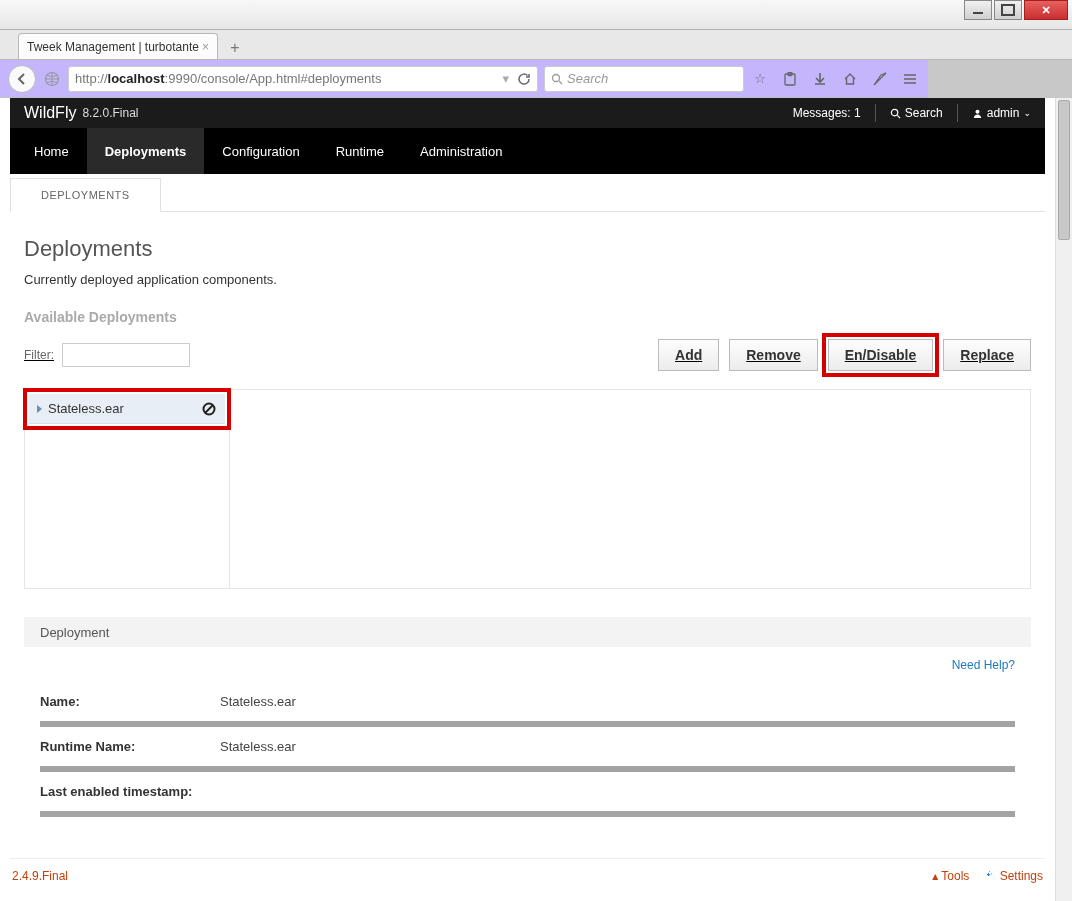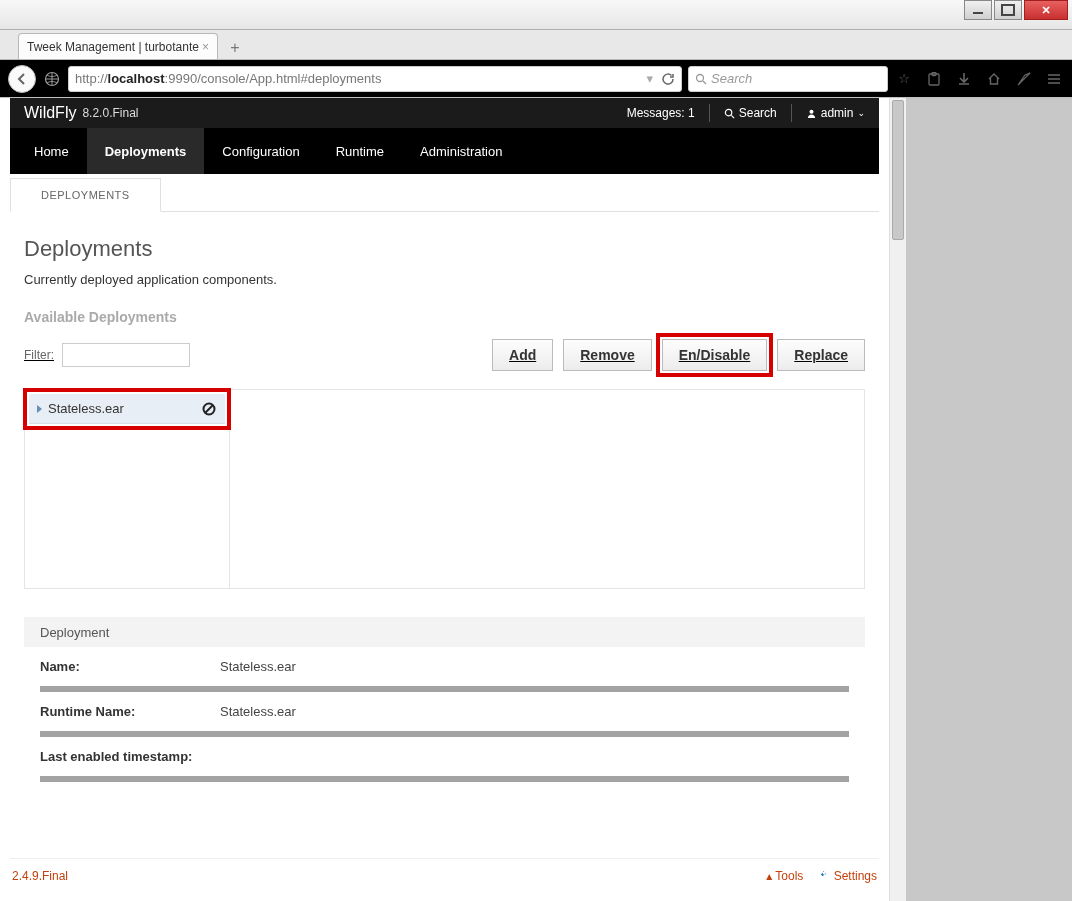--- a/index.html
+++ b/index.html
@@ -14,32 +14,32 @@
 .wbtn.min::before{content:"";display:block;width:10px;height:2px;background:#444;margin-top:6px;}
 .wbtn.max::before{content:"";display:block;width:10px;height:8px;border:2px solid #444;}
 
 
 .tabrow { width:1072px; height:30px; background:#e8e8e8; border-bottom:1px solid #b8b8b8; display:flex; align-items:flex-end; padding-left:18px; }
 .btab { height:26px; min-width:200px; background:#fcfcfc; border:1px solid #b8b8b8; border-bottom:none; border-radius:4px 4px 0 0; display:flex;align-items:center;padding:0 8px;font-size:12px;color:#333; }
 .btab .x { margin-left:auto; color:#999; cursor:pointer; }
 .newtab { width:22px;height:22px;display:flex;align-items:center;justify-content:center;color:#777;margin-left:6px;cursor:pointer;font-size:16px; }
 
 
-.toolbar { width:1072px; height:38px; background:#000000; border-bottom:1px solid #c0c0c0; display:flex;align-items:center;padding:0 8px;gap:6px; }
+.toolbar { width:928px; height:38px; background:#c4b5fd; border-bottom:1px solid #c0c0c0; display:flex;align-items:center;padding:0 8px;gap:6px; }
 .tb-icon { width:20px;height:20px;display:flex;align-items:center;justify-content:center;color:#666;cursor:pointer; }
 .circle-btn{width:28px;height:28px;border:1px solid #bbb;border-radius:50%;display:flex;align-items:center;justify-content:center;color:#666;background:#fafafa;cursor:pointer;}
 .urlbox { flex:1; height:26px; border:1px solid #ccc; border-radius:3px; background:#fff; display:flex;align-items:center;padding:0 6px;color:#777;font-size:13px; }
 .urlbox .h{color:#222;font-weight:600;}
 .urlbox .ref{margin-left:auto;display:flex;gap:8px;align-items:center;}
 .searchbox{ width:200px;height:26px;border:1px solid #ccc;border-radius:3px;background:#fff;display:flex;align-items:center;padding:0 6px;color:#999;font-style:italic; }
 .searchbox svg{margin-right:4px;}
 .tb-right{display:flex;gap:10px;align-items:center;}
 
 
-.viewport{width:906px;height:803px;background:#fff;display:flex;}
+.viewport{width:1072px;height:803px;background:#fff;display:flex;}
 .page{flex:1;display:flex;flex-direction:column;margin:0 10px 8px 10px;}
 .vscroll{width:17px;background:#f0f0f0;border-left:1px solid #ddd;position:relative;}
 .vscroll .thumb{position:absolute;left:2px;right:2px;top:2px;height:140px;background:#c8c8c8;border:1px solid #aaa;border-radius:2px;}
 
 
 .wf-top{background:#1b1b1b;height:30px;display:flex;align-items:center;color:#fff;padding:0 14px;}
 .wf-brand{font-size:16px;}
 .wf-brand b{font-weight:400;}
 .wf-ver{font-size:12px;margin-left:6px;color:#ddd;}
 .wf-top-right{margin-left:auto;display:flex;align-items:center;gap:14px;font-size:12px;}
@@ -242,20 +242,21 @@
                 </span>
               </div>
             </div>
           </div>
           <div class="detail"></div>
         </div>
 
         <div class="crumb-holder">
           <span>Deployment</span>
         </div>
+        <div class="helpbar"><a>Need Help?</a></div>
 
         <div class="props">
           <div class="prow">
               <div class="k">Name:</div>
               <div class="v">Stateless.ear</div>
             </div>
           <div class="prow">
               <div class="k">Runtime Name:</div>
               <div class="v">Stateless.ear</div>
             </div>

